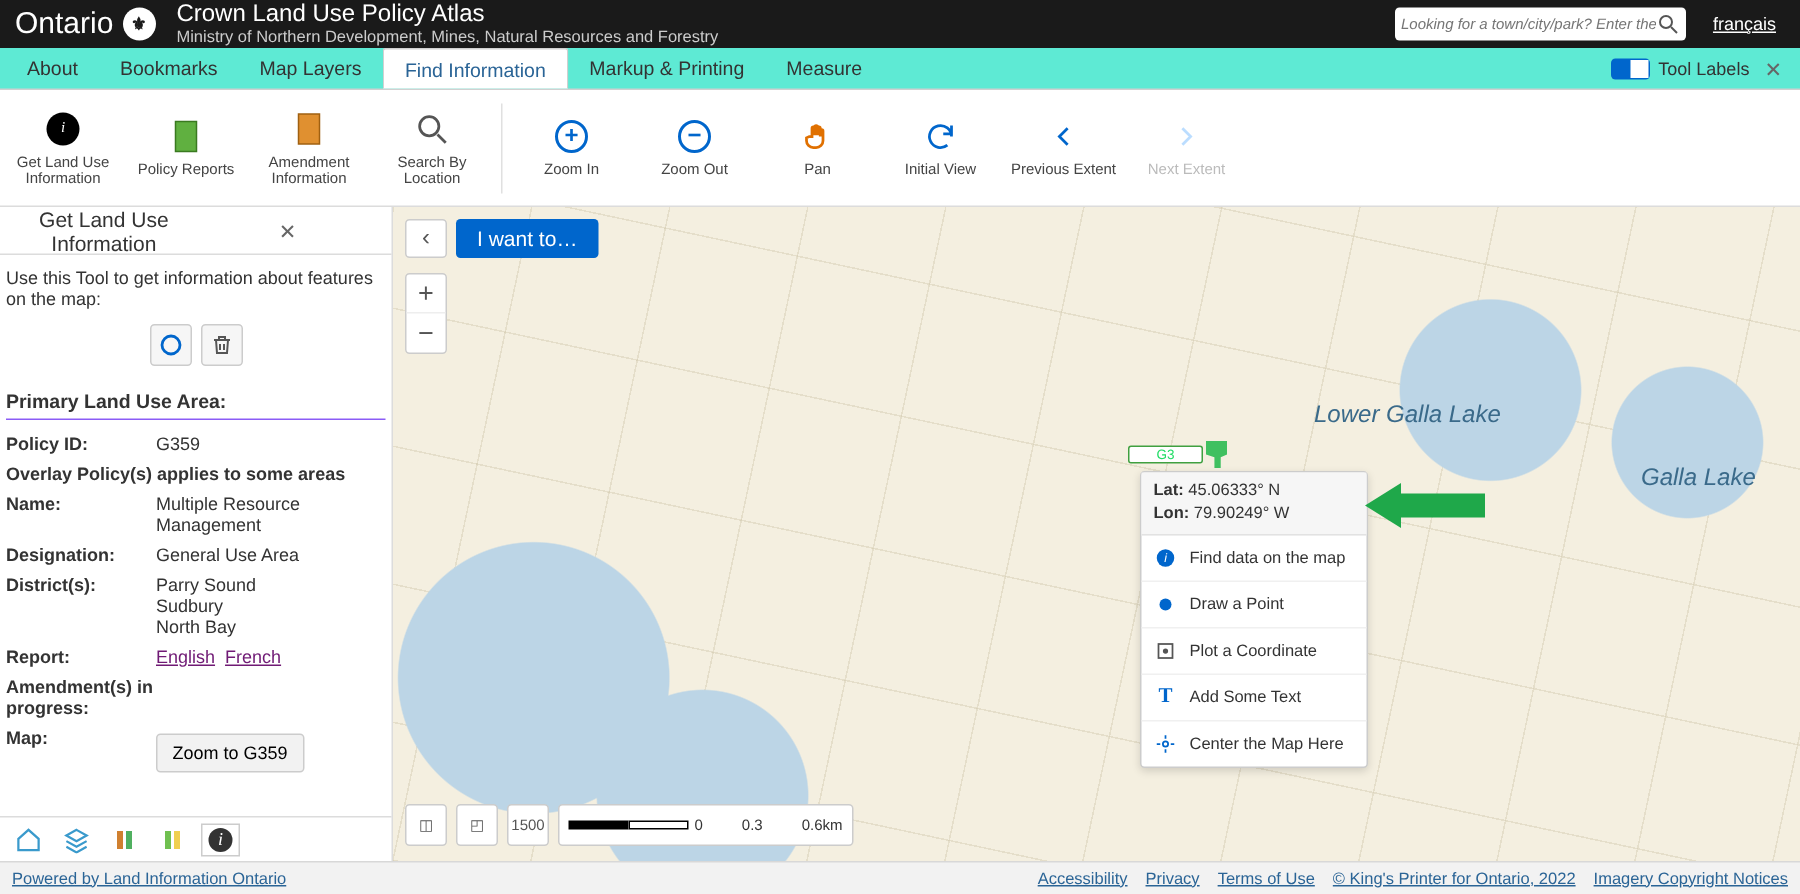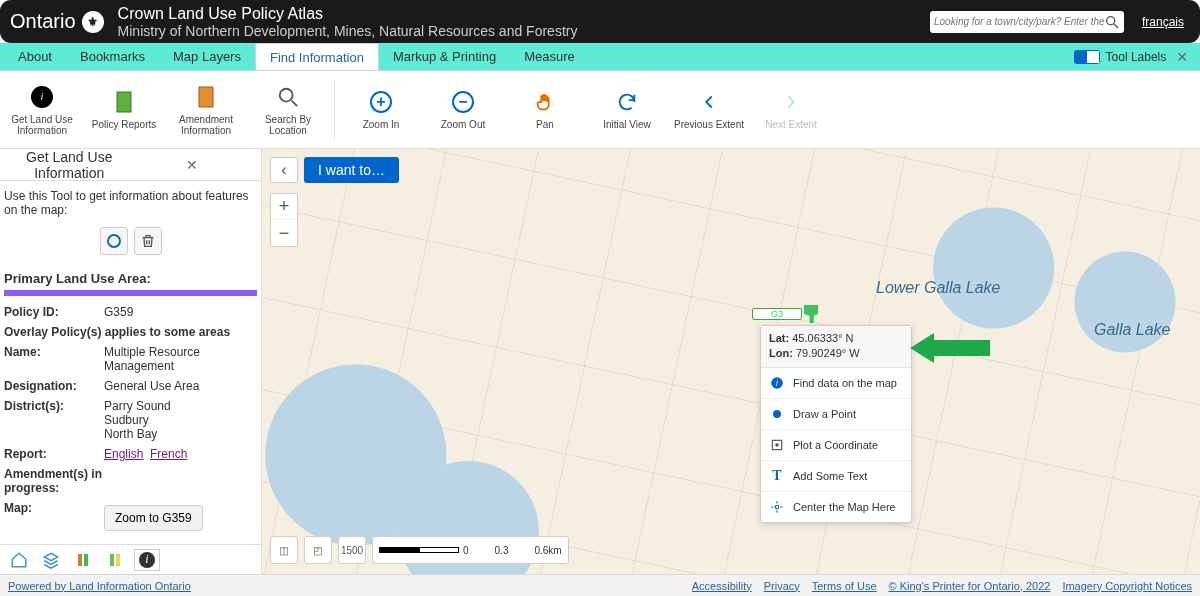--- a/index.html
+++ b/index.html
@@ -1,26 +1,26 @@
 <!DOCTYPE html>
 <html><head>
 <meta charset="utf-8">
 <style>
   * { box-sizing: border-box; margin: 0; padding: 0; font-family: "Segoe UI", Arial, sans-serif; }
   html, body { width: 1200px; height: 596px; overflow: hidden; }
   body { display: flex; flex-direction: column; background: #fff; font-size: 12px; color: #333; }
 
   
-  .header { height: 43px; background: #1a1a1a; color: #fff; display: flex; align-items: center; padding: 0 10px; border-radius: 11px; }
+  .header { height: 32px; background: #1a1a1a; color: #fff; display: flex; align-items: center; padding: 0 10px; }
   .header .logo-wrap { display: flex; align-items: center; gap: 6px; }
   .header .logo-txt { font-size: 20px; font-weight: 400; }
   .header .logo-ico { width: 22px; height: 22px; border-radius: 50%; background: #fff; display: flex; align-items: center; justify-content: center; color: #1a1a1a; font-weight: bold; }
   .header .titles { margin-left: 14px; }
   .header .titles .t1 { font-size: 16px; }
-  .header .titles .t2 { font-size: 14px; color: #ccc; }
+  .header .titles .t2 { font-size: 11px; color: #ccc; }
   .header .spacer { flex: 1; }
   .header .search { width: 194px; height: 22px; background: #fff; border-radius: 3px; display: flex; align-items: center; padding: 0 4px; }
   .header .search input { flex: 1; border: none; outline: none; font-size: 10px; font-style: italic; color: #888; }
   .header .search .sicon { width:16px; height:16px; color:#555;}
   .header .lang { margin-left: 18px; margin-right: 6px; font-size: 12px; text-decoration: underline; }
 
   
   .tabs { height: 28px; background: #5eead4; border-bottom: 1px solid #d0d0d0; display: flex; align-items: center; padding-left: 4px; }
   .tabs .tab { padding: 0 14px; height: 100%; display: flex; align-items: center; font-size: 13px; color: #333; cursor: pointer; }
   .tabs .tab.active { background: #fff; color: #2a6496; border: 1px solid #d0d0d0; border-bottom: none; border-radius: 2px 2px 0 0; }
@@ -44,21 +44,21 @@
   
   .sidebar { width: 262px; border-right: 1px solid #dcdcdc; display: flex; flex-direction: column; }
   .sb-title { height: 32px; border-bottom: 1px solid #dcdcdc; display: flex; align-items: center; padding: 0 8px; }
   .sb-title span { flex: 1; text-align: center; font-size: 14px; }
   .sb-title .x { font-size: 14px; color: #666; cursor:pointer;}
   .sb-body { flex: 1; overflow: auto; padding: 8px 4px; font-size: 12px; }
   .sb-body .desc { color: #333; margin-bottom: 10px; }
   .sb-body .actions { display: flex; justify-content: center; gap: 6px; margin-bottom: 12px; }
   .sb-body .abtn { width: 28px; height: 28px; border: 1px solid #ccc; border-radius: 3px; background:#f6f6f6; display:flex; align-items:center; justify-content:center; color:#0066cc; cursor:pointer;}
   .sb-body .abtn.trash { color:#555;}
-  .sb-sec-title { font-weight: bold; font-size: 13px; border-bottom: 6px solid #8b5cf6; padding: 4px 0; margin-bottom: 6px; }
+  .sb-sec-title { font-weight: bold; font-size: 13px; border-bottom: 1px solid #8b5cf6; padding: 4px 0; margin-bottom: 6px; }
   .kv-row { display: flex; padding: 3px 0; font-size: 12px; }
   .kv-row .k { width: 100px; font-weight: bold; }
   .kv-row .v { flex: 1; }
   .kv-row .v a { color: #701a75; text-decoration: underline; }
   .sub-bold { font-weight:bold; font-size:12px; padding:3px 0;}
   .zoom-btn { margin-top:4px; padding:5px 10px; border:1px solid #ccc; background:#f2f2f2; border-radius:3px; cursor:pointer; font-size:12px;}
 
   
   .sb-footer { height: 30px; border-top: 1px solid #dcdcdc; display: flex; align-items: center; gap: 6px; padding: 0 6px; }
   .sb-footer .fbtn { width: 26px; height: 22px; display:flex; align-items:center; justify-content:center; border:1px solid transparent; color:#555; cursor:pointer;}

